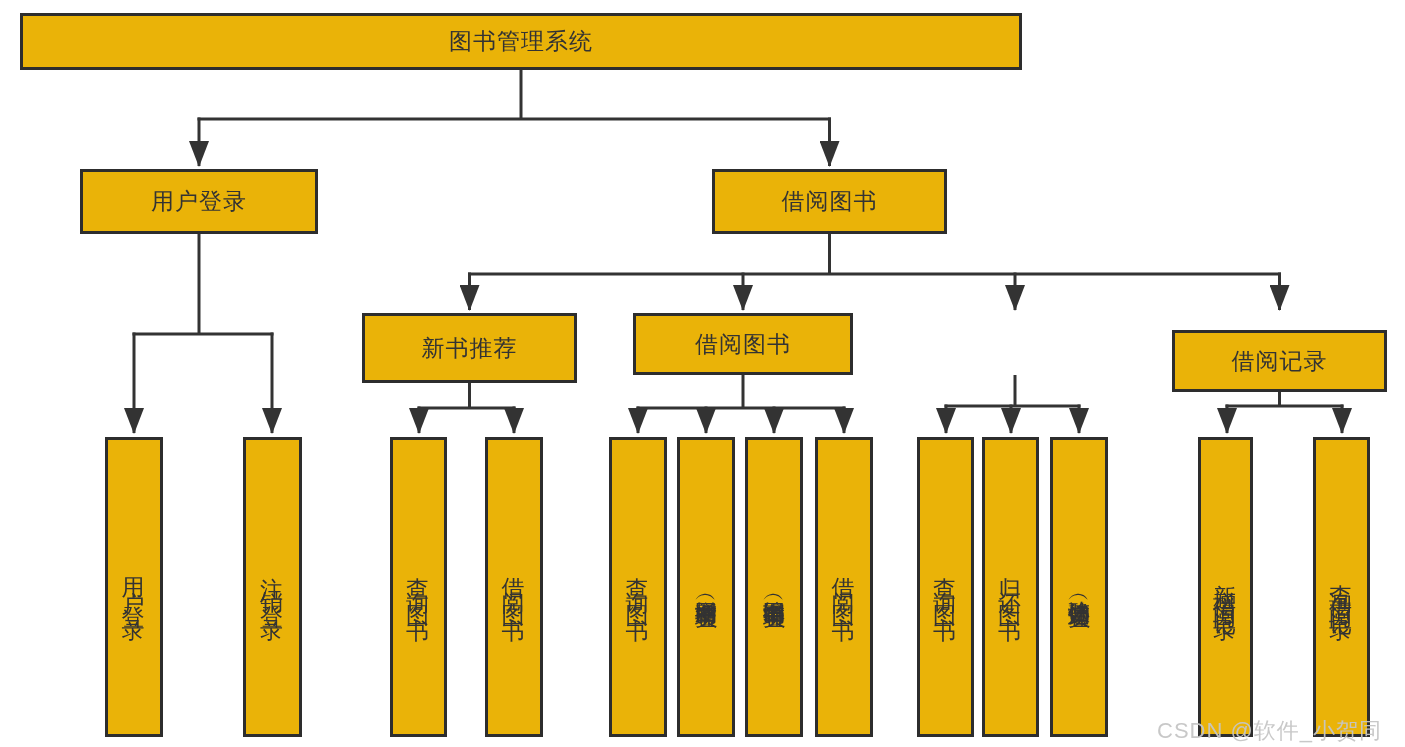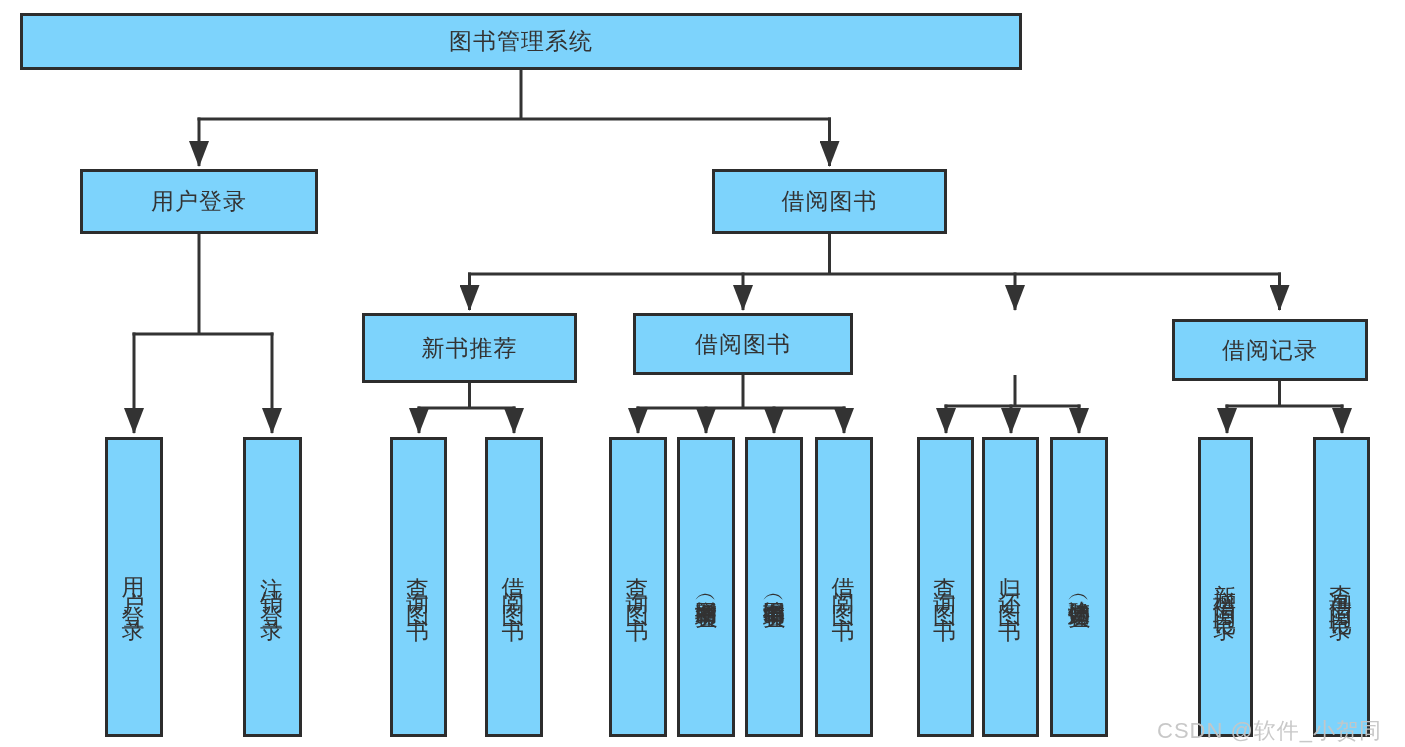--- a/index.html
+++ b/index.html
@@ -3,21 +3,21 @@
 <meta charset="utf-8">
 <style>
   html,body{margin:0;padding:0;background:#fff;}
   .canvas{
     position:relative;width:1405px;height:747px;background:#ffffff;
     font-family:"Liberation Sans","DejaVu Sans",sans-serif;color:#333;overflow:hidden;
   }
   .connectors{position:absolute;left:0;top:0;width:1405px;height:747px;z-index:1;}
   .connectors line{stroke:#333333;stroke-width:3;}
   .node{
-    position:absolute;box-sizing:border-box;background:#7dd3fc;border:3px solid #2d2d2d;
+    position:absolute;box-sizing:border-box;background:#eab308;border:3px solid #2d2d2d;
     display:flex;align-items:center;justify-content:center;
     font-size:23px;letter-spacing:1px;color:#333;z-index:2;white-space:nowrap;
   }
   .vnode{
     writing-mode:vertical-rl;text-orientation:mixed;white-space:nowrap;
   }
   .vshort{letter-spacing:14px;}
   .vmed{letter-spacing:7px;}
   .vlong{letter-spacing:1px;font-size:22px;}
   .watermark{
@@ -78,21 +78,21 @@
     <line x1="1342" y1="404.5" x2="1342" y2="433" marker-end="url(#arw)"></line>
   </svg>
 
   <div class="node" style="left:20px;top:13px;width:1002px;height:57px">图书管理系统</div>
 
   <div class="node" style="left:80px;top:169px;width:238px;height:65px">用户登录</div>
   <div class="node" style="left:712px;top:169px;width:235px;height:65px">借阅图书</div>
 
   <div class="node" style="left:362px;top:313px;width:215px;height:70px">新书推荐</div>
   <div class="node" style="left:633px;top:313px;width:220px;height:62px">借阅图书</div>
-  <div class="node" style="left:1172px;top:319px;width:196px;height:62px">借阅记录</div>
+  <div class="node" style="left:1172px;top:330px;width:215px;height:62px">借阅记录</div>
 
   <div class="node vnode vshort" style="left:105px;top:437px;width:58px;height:300px">用户登录</div>
   <div class="node vnode vshort" style="left:243px;top:437px;width:59px;height:300px">注销登录</div>
 
   <div class="node vnode vshort" style="left:390px;top:437px;width:57px;height:300px">查询图书</div>
   <div class="node vnode vshort" style="left:485px;top:437px;width:58px;height:300px">借阅图书</div>
 
   <div class="node vnode vshort" style="left:609px;top:437px;width:58px;height:300px">查询图书</div>
   <div class="node vnode vlong" style="left:677px;top:437px;width:58px;height:300px">新增图书（管理员）</div>
   <div class="node vnode vlong" style="left:745px;top:437px;width:58px;height:300px">编辑图书（管理员）</div>

